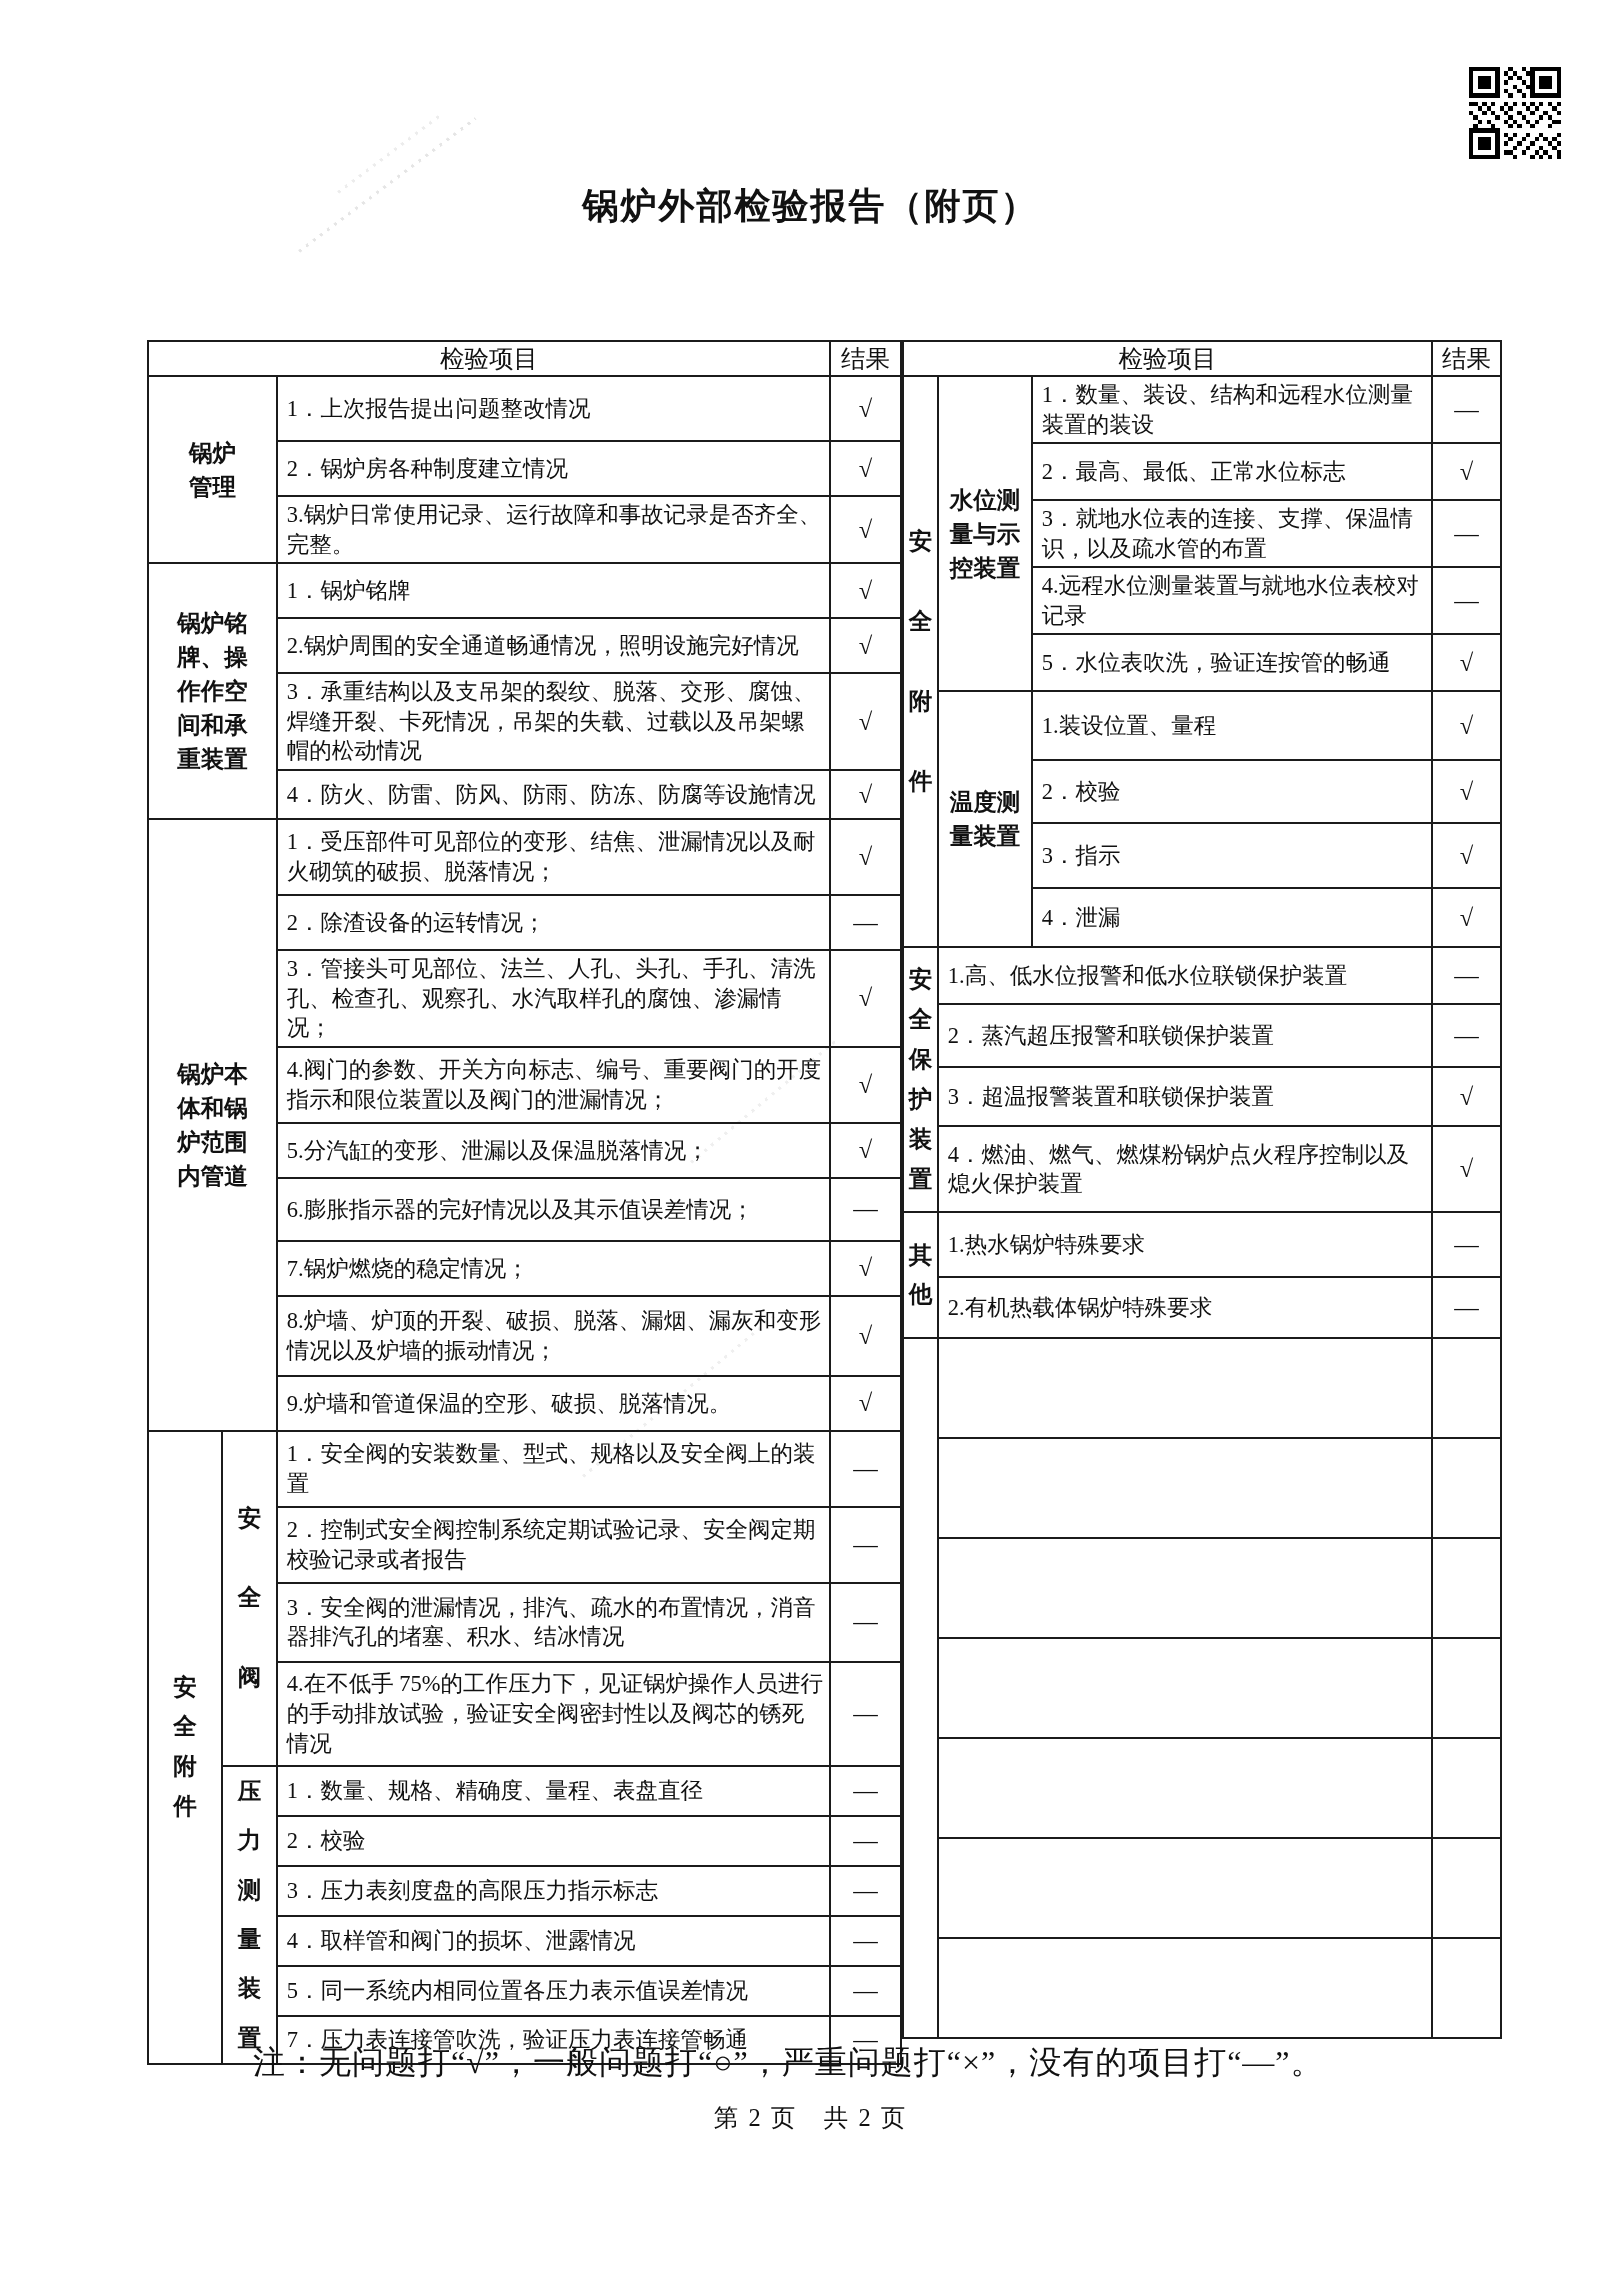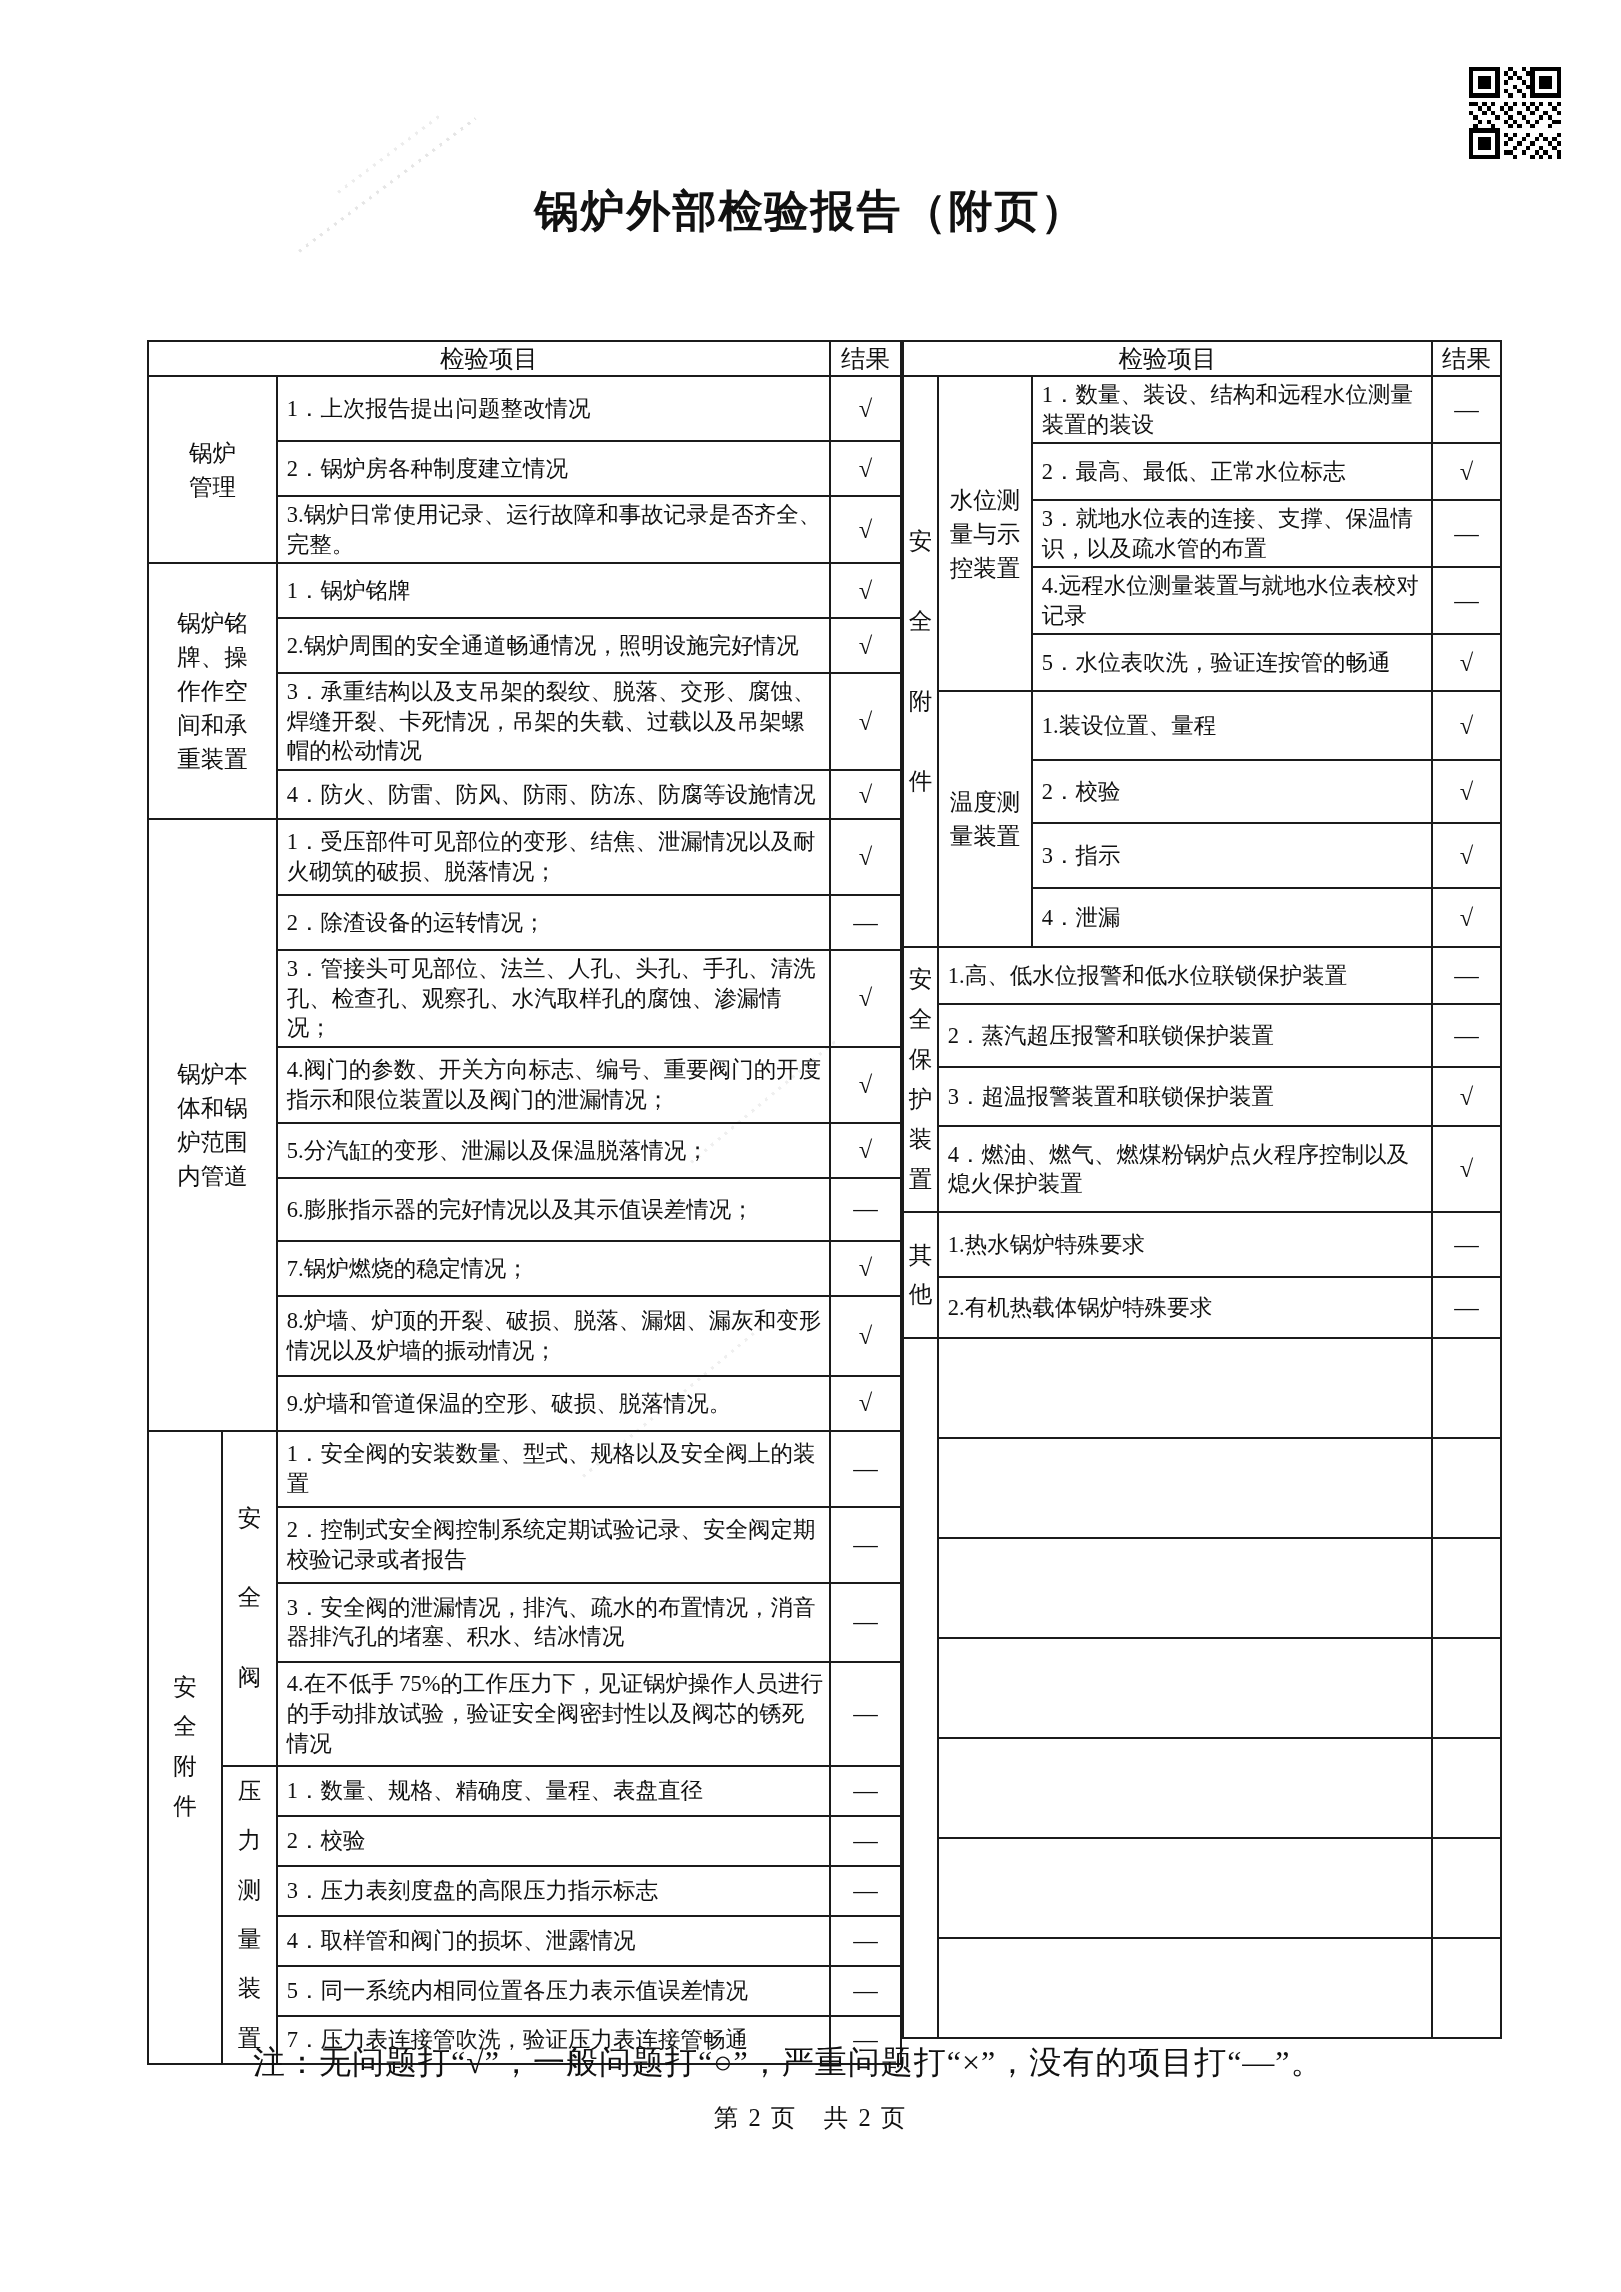--- a/index.html
+++ b/index.html
@@ -1,29 +1,29 @@
 <!DOCTYPE html>
 <html><head>
 <meta charset="utf-8">
 <style>
   html,body{margin:0;padding:0;background:#e8e8e8;}
   .sheet{position:relative;width:1621px;height:2293px;background:#ffffff;margin:0 auto;
          font-family:"Liberation Serif","DejaVu Serif",serif;color:#111;overflow:hidden;}
   .title{position:absolute;left:0;top:182px;width:100%;text-align:center;margin:0;
-         font-size:44px;font-weight:bold;letter-spacing:2px;}
+         font-size:36px;font-weight:bold;letter-spacing:2px;}
   .tables{position:absolute;left:147px;top:340px;width:1355px;display:flex;align-items:flex-start;}
   table.t{border-collapse:collapse;table-layout:fixed;}
   table.t.left{width:755px;}
   table.t.right{width:600px;}
   .t th,.t td{border:2px solid #1b1b1b;padding:0;vertical-align:middle;}
   .t{border:2.9px solid #1b1b1b;}
   .t th{font-size:24.5px;font-weight:normal;text-align:center;}
   td.item{font-size:22.5px;line-height:1.32;padding:2.9px 5.9px 2.9px 8.8px;text-align:left;}
   td.res{font-size:24.5px;text-align:center;}
-  td.grp{text-align:center;}
+  td.grp{text-align:center;font-weight:bold;}
   .gl{margin:0 auto;font-size:23.5px;line-height:1.45;word-break:break-all;text-align:center;}
   .gl.w2{width:2.1em;}
   .gl.w3{width:3.15em;}
   .gl.v1{width:1.05em;}
   .lh-xl{line-height:3.4;}
   .lh-lg{line-height:2.1;}
   .lh-md{line-height:1.7;}
   .note{position:absolute;left:253px;top:2041px;font-size:32px;letter-spacing:1px;}
   .footer{position:absolute;left:0;top:2101px;width:100%;text-align:center;font-size:24.5px;letter-spacing:2px;}
   .qr{position:absolute;left:1469px;top:67px;width:92px;height:92px;shape-rendering:crispEdges;}

